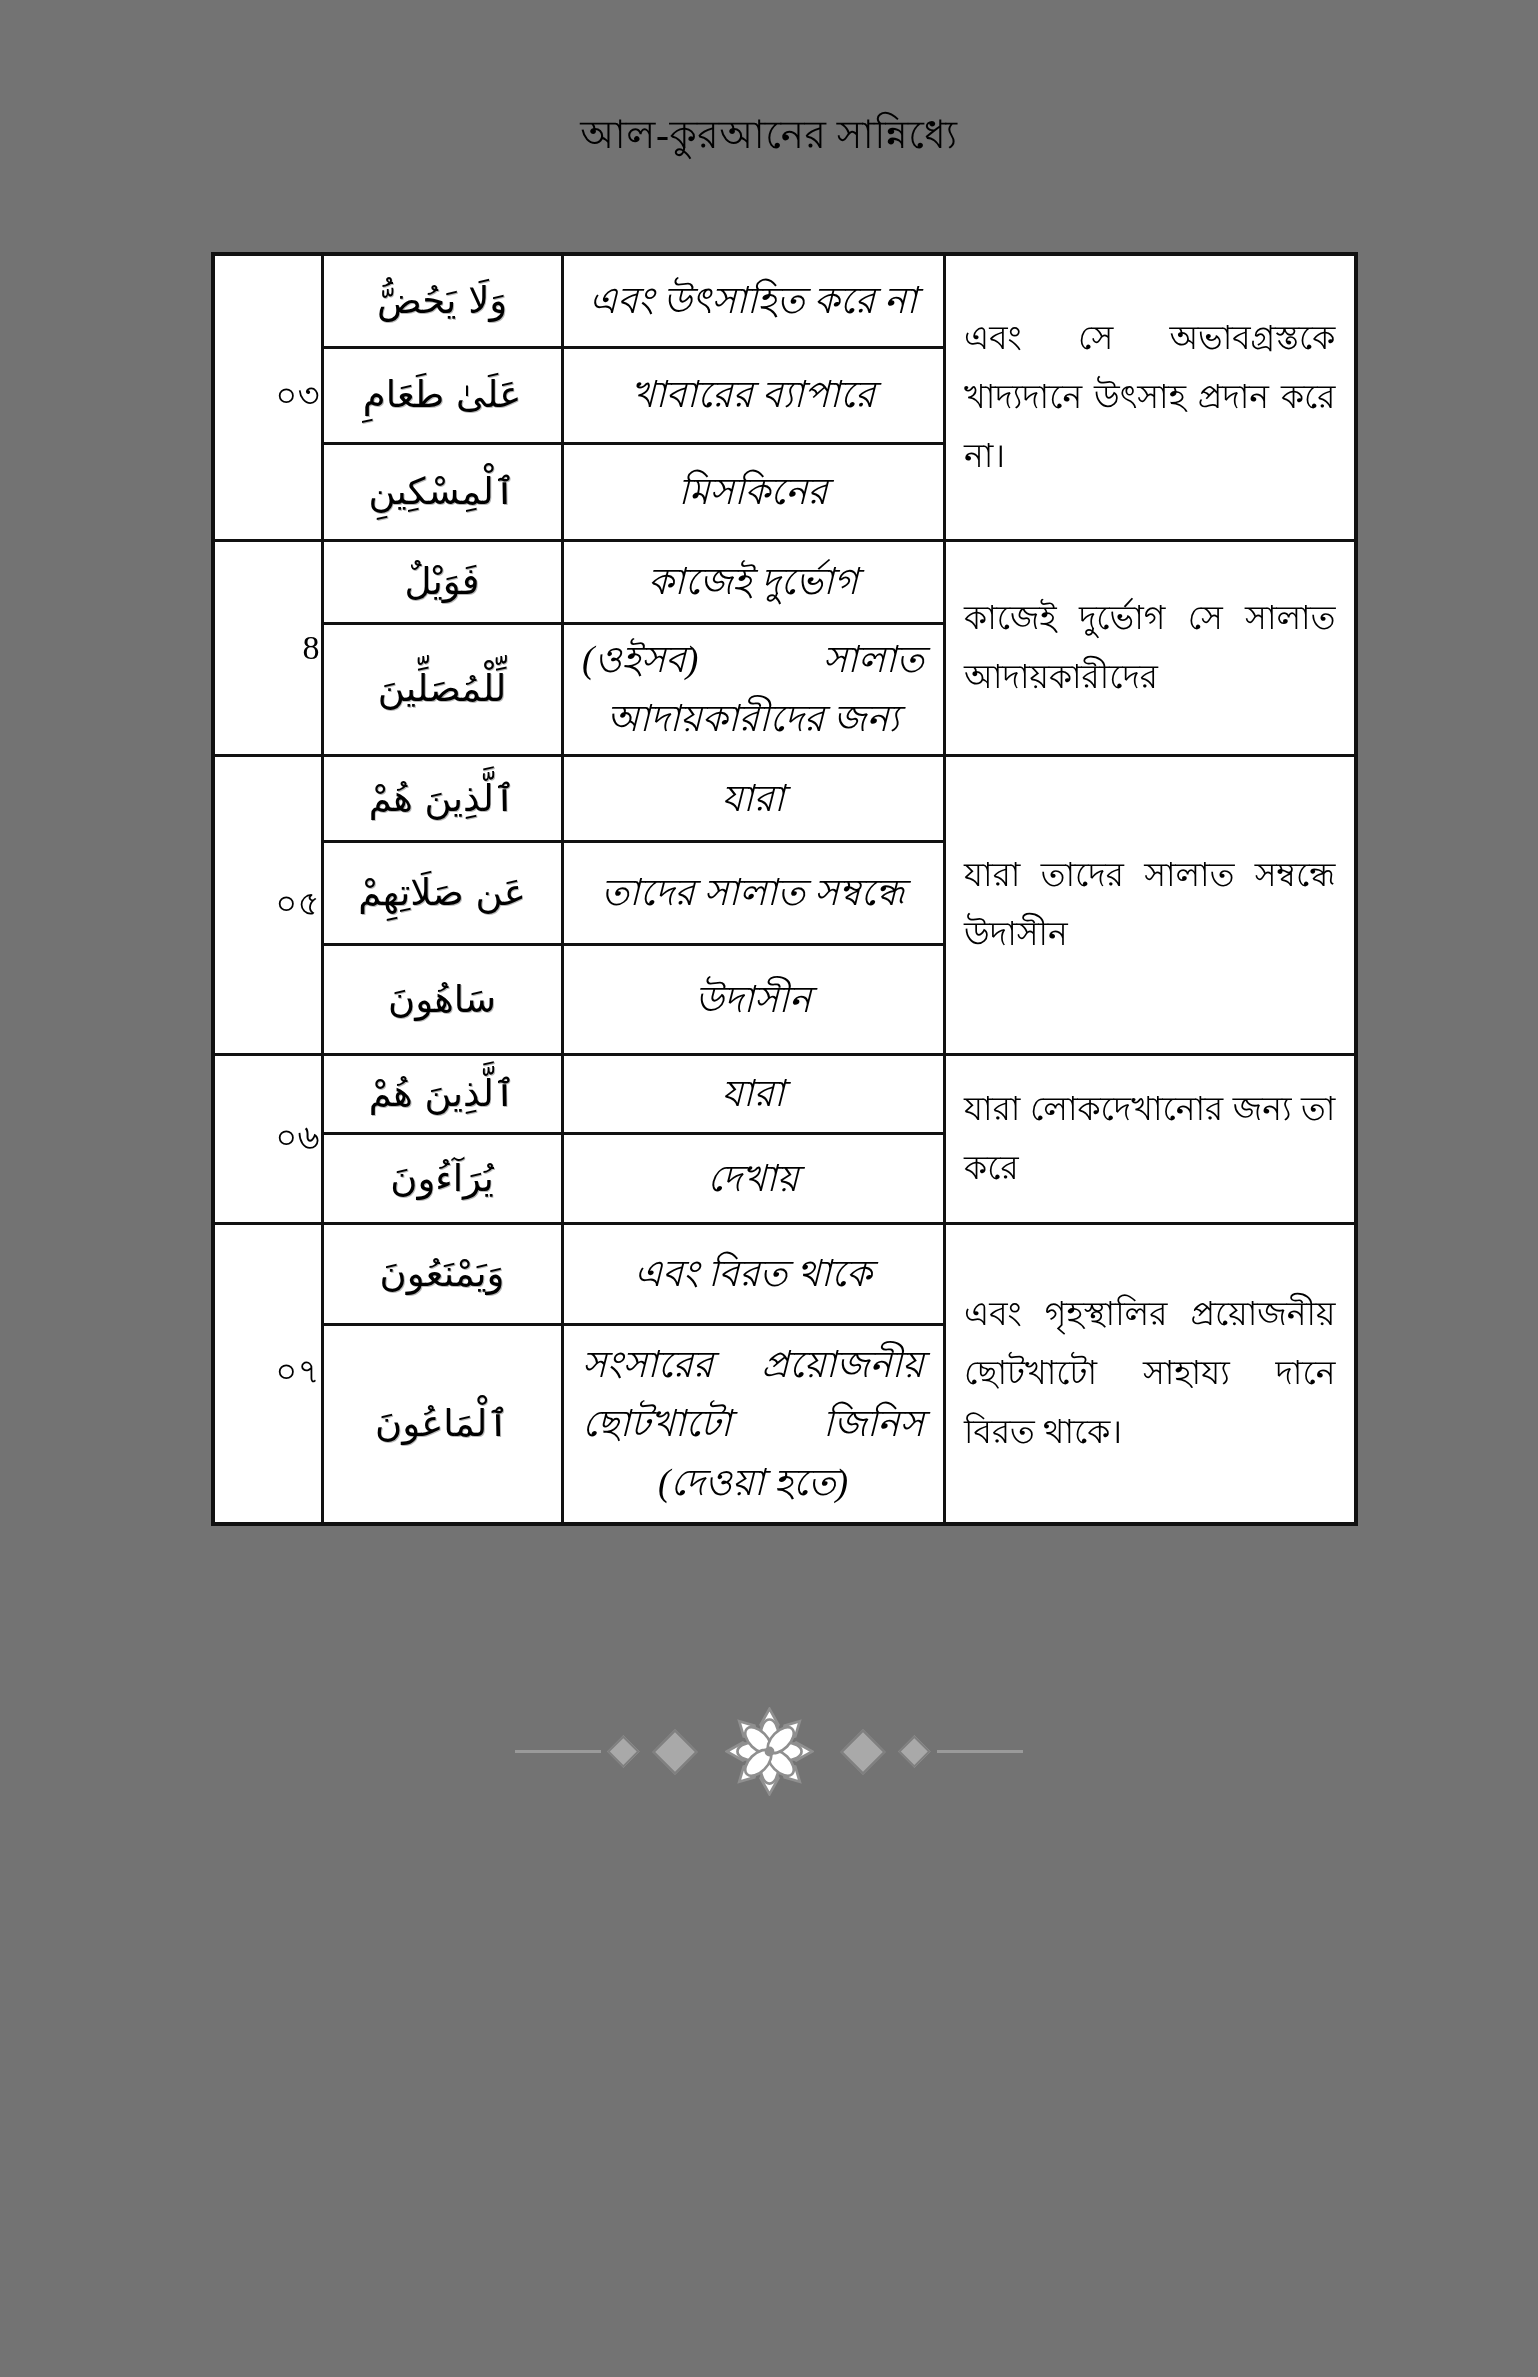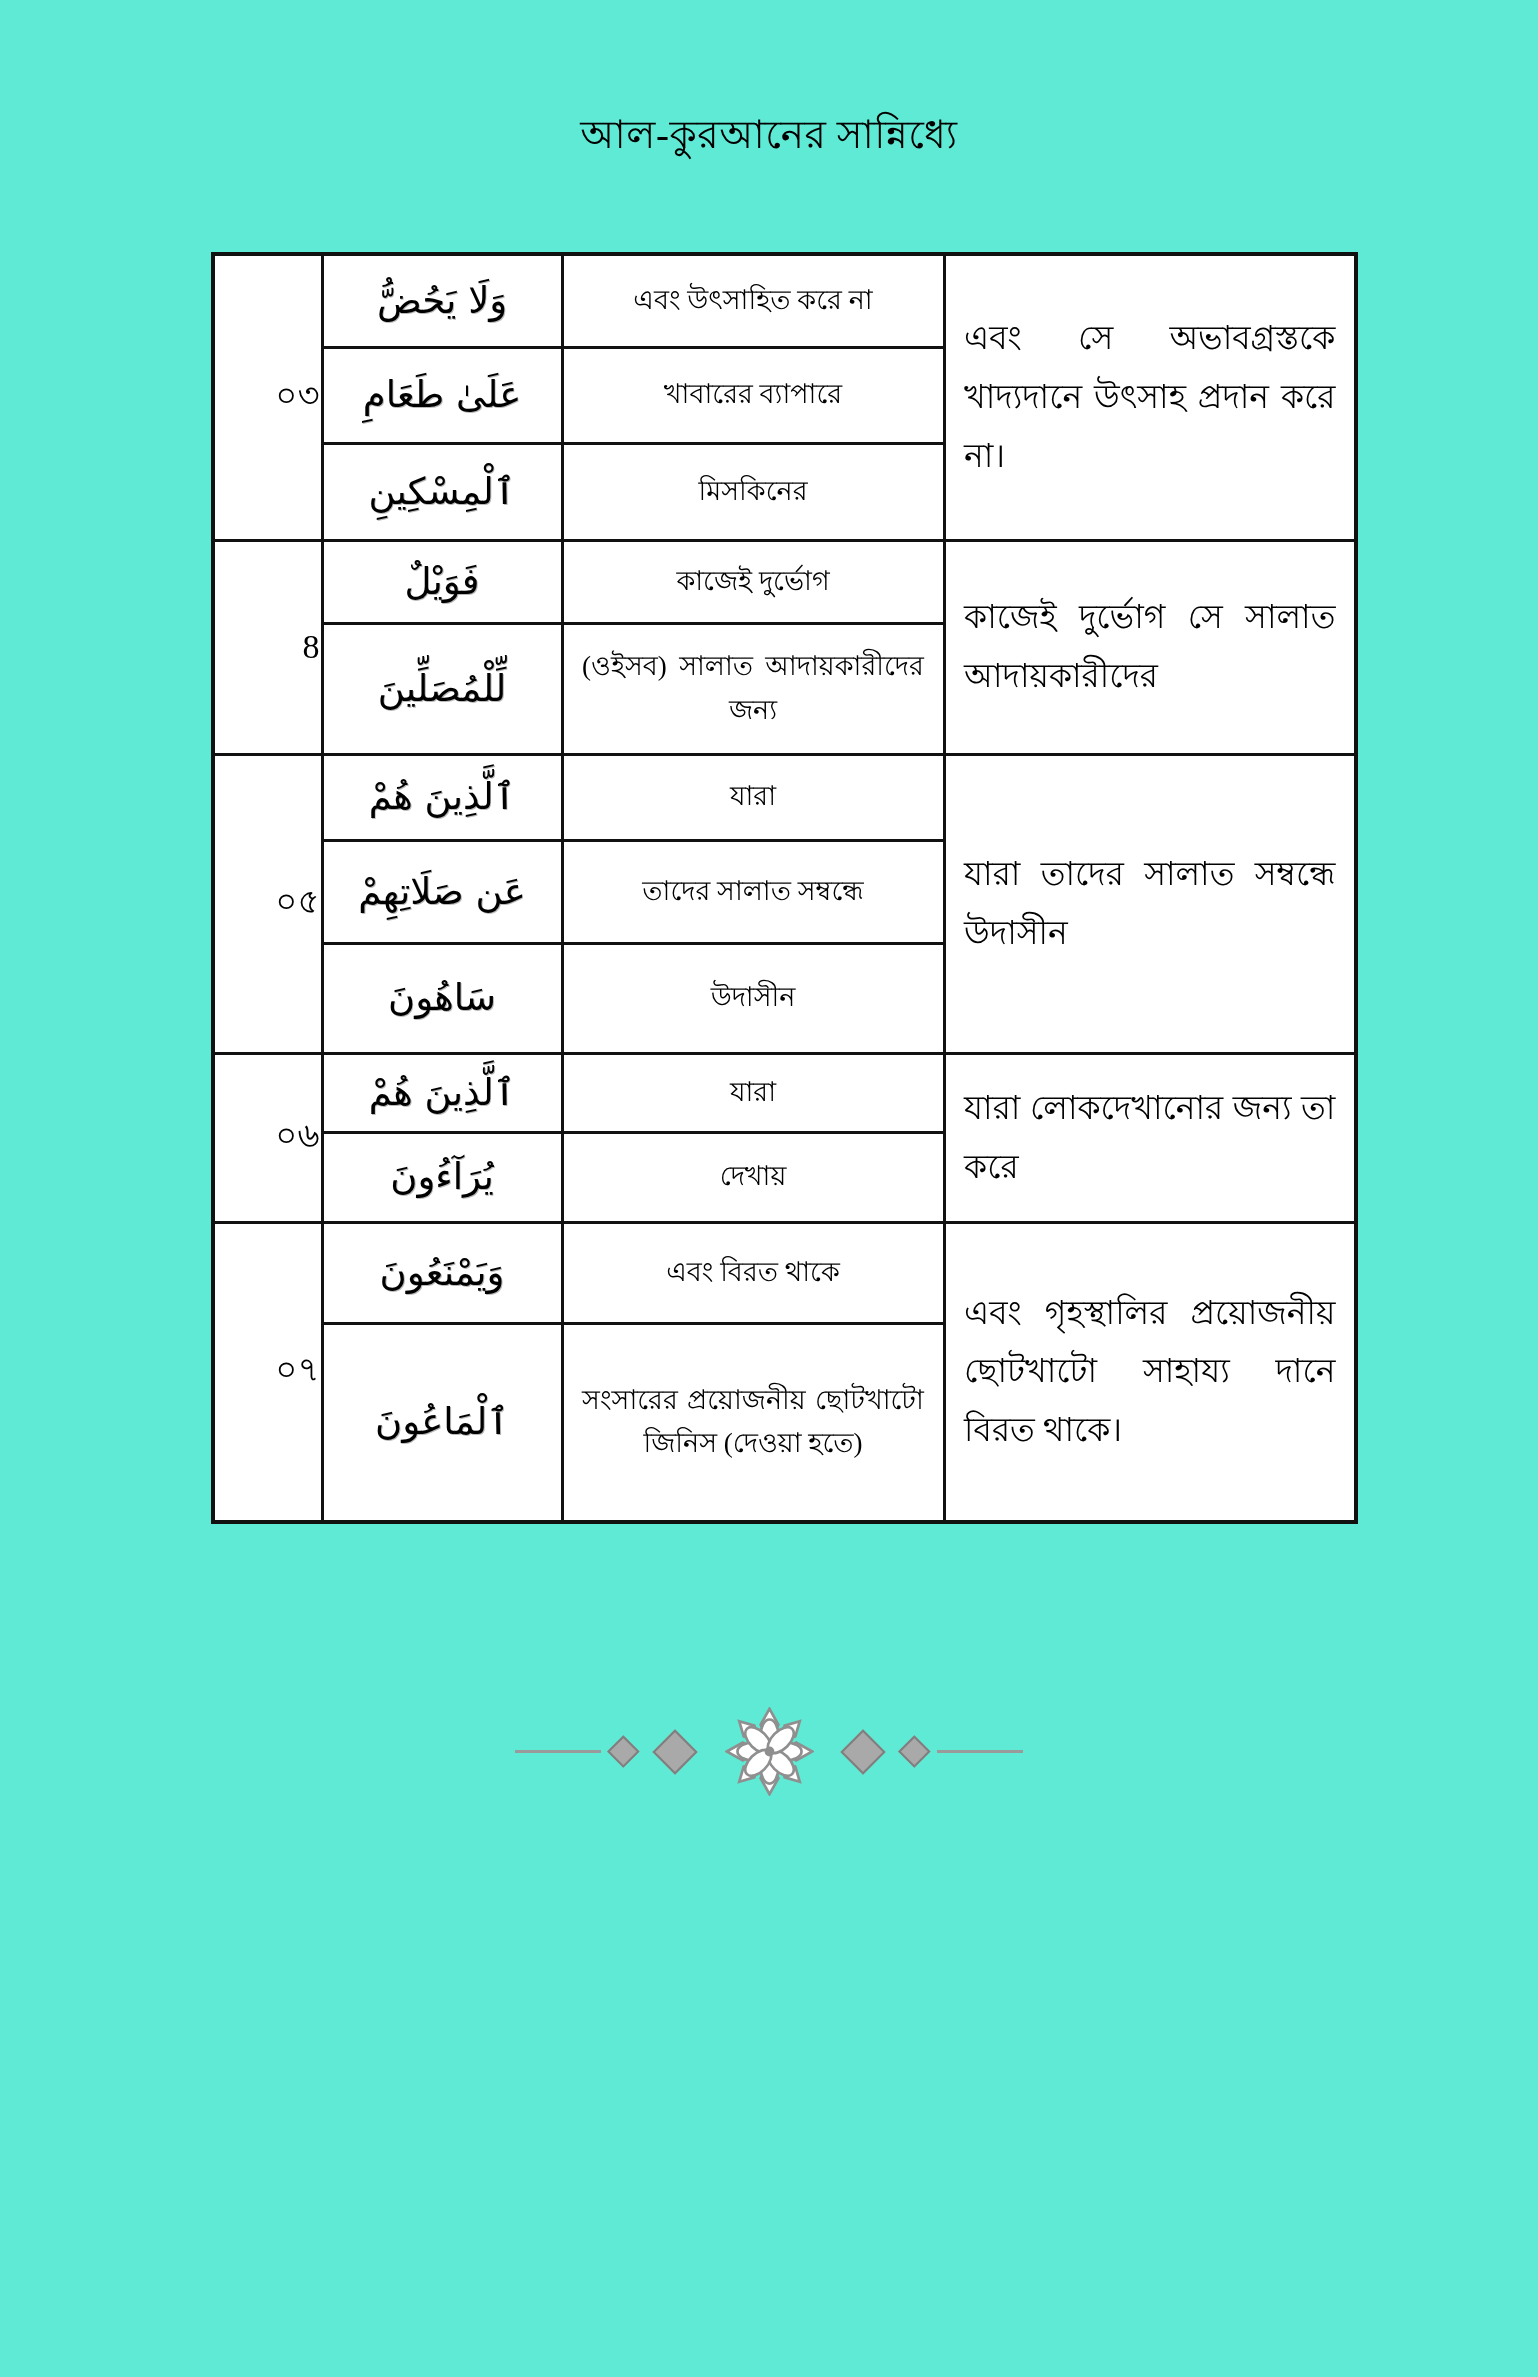--- a/index.html
+++ b/index.html
@@ -5,21 +5,21 @@
   html, body {
     margin: 0;
     padding: 0;
     background: #ffffff;
     font-family: "Liberation Serif", "DejaVu Serif", serif;
   }
   .page {
     position: relative;
     width: 1538px;
     height: 2377px;
-    background: #5eead4;
+    background: #737373;
     overflow: hidden;
   }
 
   
   .page-title {
     position: absolute;
     top: 104px;
     left: 0;
     width: 100%;
     text-align: center;
@@ -60,23 +60,24 @@
     font-size: 37px;
     font-weight: normal;
     direction: rtl;
     font-family: "DejaVu Sans", sans-serif;
     text-shadow: 0.9px 0.9px 0 #b9b9b9;
     padding: 3.7px 9.3px;
     line-height: 1.45;
   }
   td.wd {
     text-align: center;
-    font-size: 27px;
+    font-size: 37px;
     padding: 5.6px 18.6px;
     line-height: 1.6;
+    font-style: italic;
   }
   td.wd.justify-last-center {
     text-align: justify;
     text-align-last: center;
     margin-left: 24px;
   }
   
   td.tr {
     text-align: justify;
     text-align-last: left;

